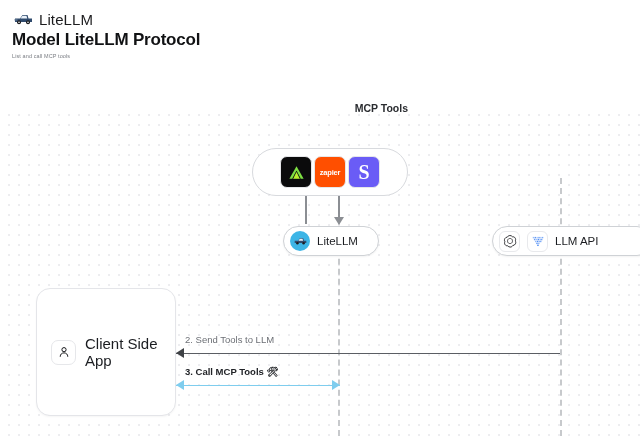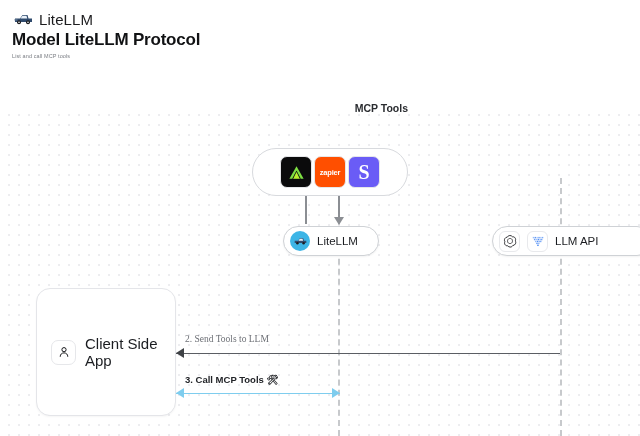--- a/index.html
+++ b/index.html
@@ -131,27 +131,27 @@
   .flow { position: absolute; height: 26px; }
   .flow-line { position: absolute; left: 0; right: 0; top: 19px; height: 1.4px; }
   .flow-text {
     position: absolute; left: 9px; top: 0; white-space: nowrap;
     font-size: 9.5px; font-weight: 600;
   }
   .arrowhead { position: absolute; top: 14px; width: 0; height: 0; }
   .blue .flow-line { background: #7fcdee; }
   .blue .flow-text { color: #222428; }
   .gray .flow-line { background: #5b5e63; }
-  .gray .flow-text { color: #6c6f75; font-weight: 500; font-family: Liberation Serif, serif; }
+  .gray .flow-text { color: #6c6f75; font-weight: 500; }
   .ah-left-blue  { border-top: 5px solid transparent; border-bottom: 5px solid transparent; border-right: 8px solid #7fcdee; left: 0; }
   .ah-right-blue { border-top: 5px solid transparent; border-bottom: 5px solid transparent; border-left: 8px solid #7fcdee; right: 0; }
   .ah-left-gray  { border-top: 5px solid transparent; border-bottom: 5px solid transparent; border-right: 8px solid #3f4246; left: 0; }
   #flow-1 { left: 176px; top: 222px; width: 164px; }
   #flow-2 { left: 176px; top: 268px; width: 384px; }
-  #flow-3 { left: 176px; top: 308px; width: 164px; }
+  #flow-3 { left: 176px; top: 300px; width: 164px; }
   .tool-emoji { font-size: 9.5px; }
 
   
   .vconn { position: absolute; width: 1.6px; background: #8b8e93; }
   #vconn-up   { left: 305px; top: 108px; height: 50px; }
   #vconn-down { left: 338px; top: 104px; height: 52px; }
   .vah { position: absolute; width: 0; height: 0; }
   #vah-up {
     left: 300px; top: 101px;
     border-left: 5px solid transparent; border-right: 5px solid transparent;

